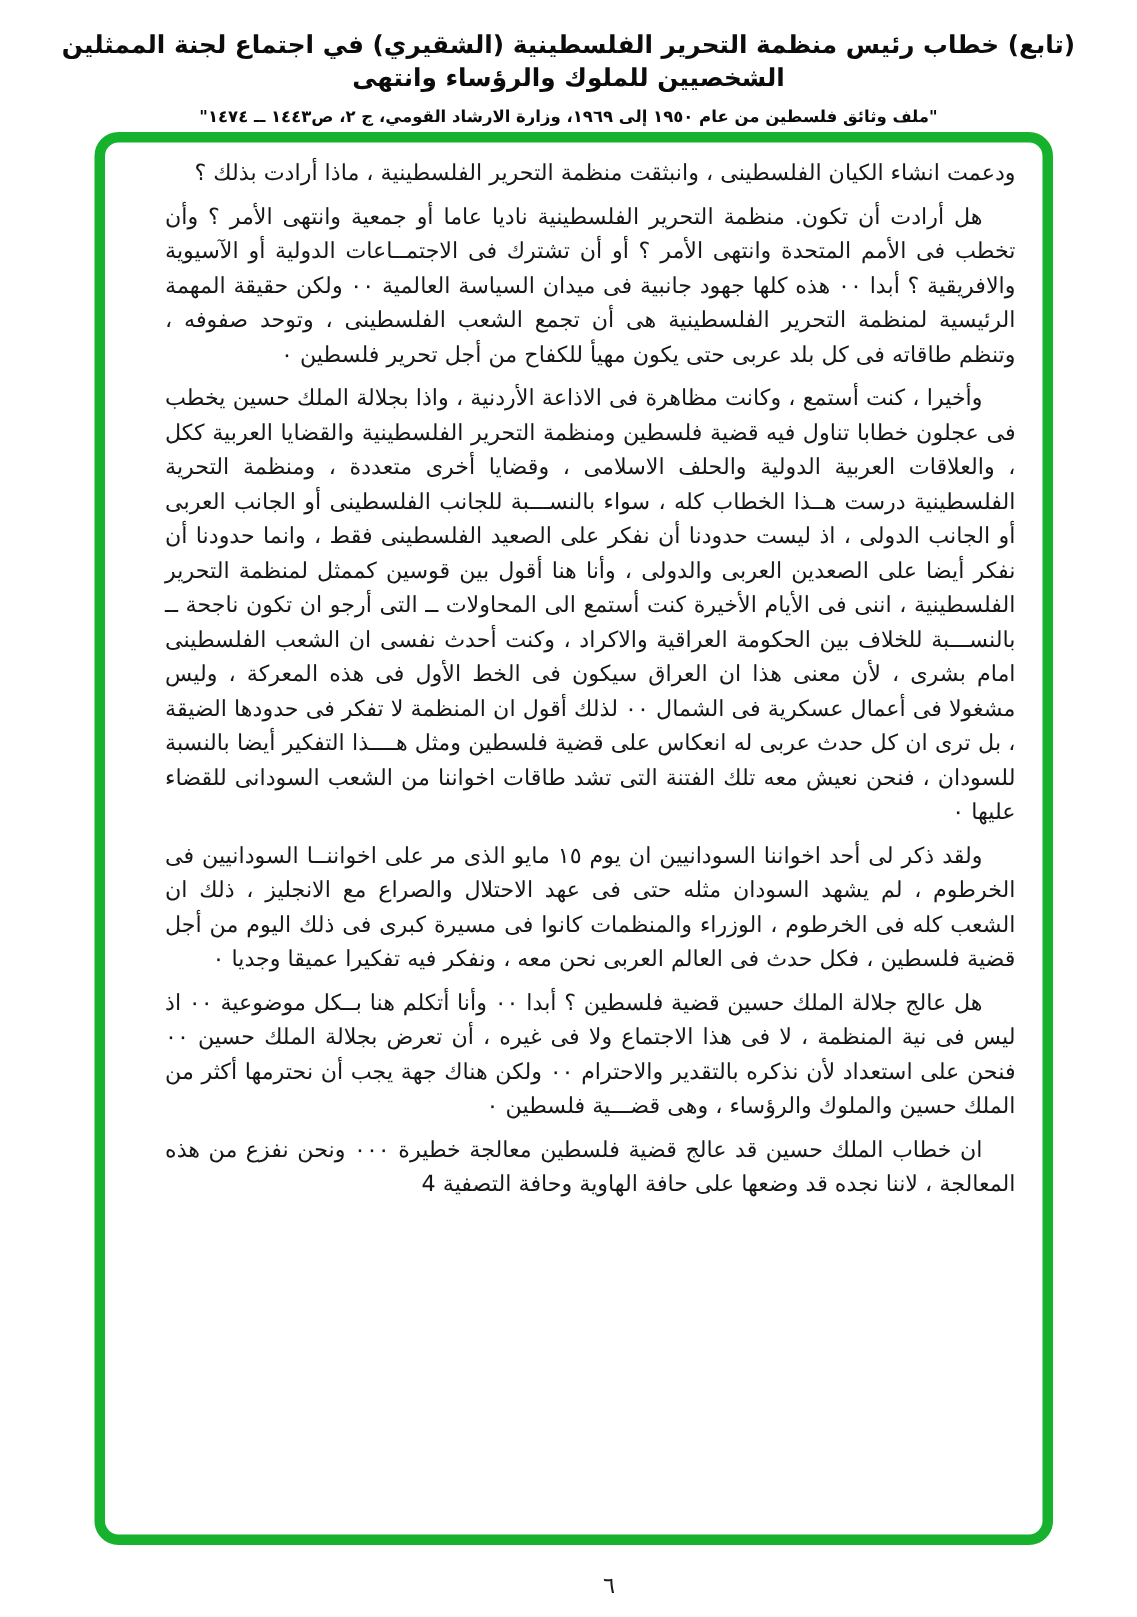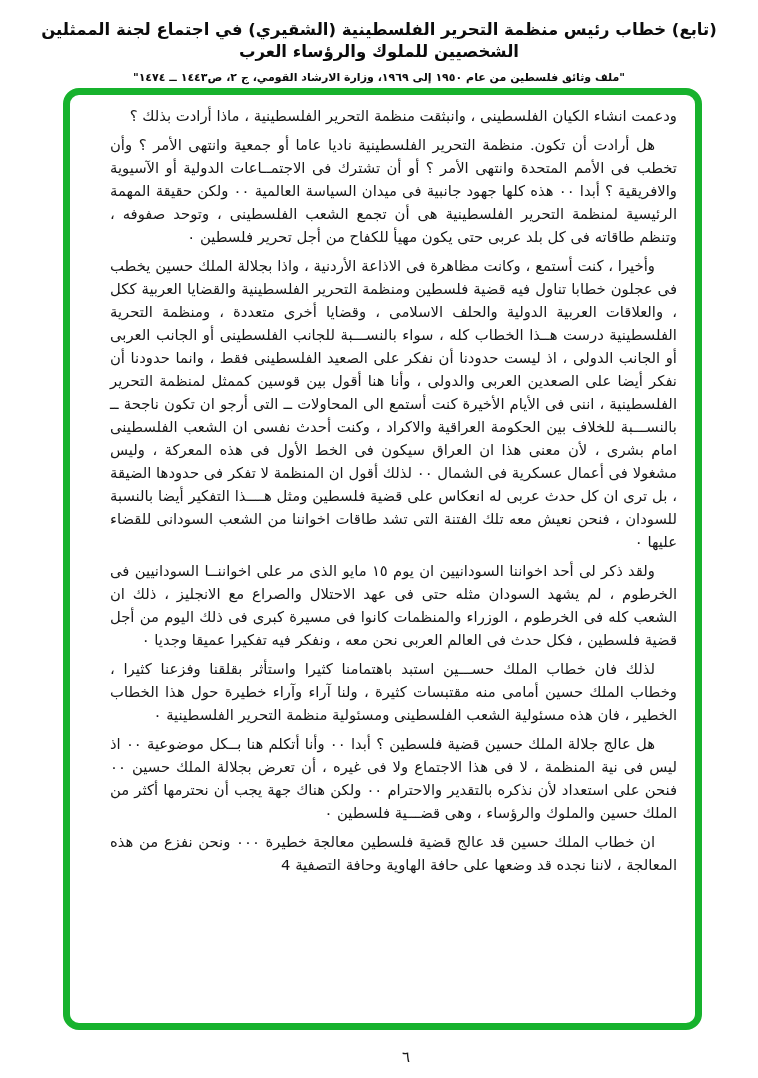--- a/index.html
+++ b/index.html
@@ -79,31 +79,30 @@
     font-size:15px;
     color:#1a1a1a;
   }
 </style>
 </head>
 <body>
 
 <div class="page">
 
   <header class="doc-header">
-    <h1 class="doc-title">(تابع) خطاب رئيس منظمة التحرير الفلسطينية (الشقيري) في اجتماع لجنة الممثلين الشخصيين للملوك والرؤساء العرب</h1>
+    <h1 class="doc-title">(تابع) خطاب رئيس منظمة التحرير الفلسطينية (الشقيري) في اجتماع لجنة الممثلين الشخصيين للملوك والرؤساء وانتهى</h1>
     <div class="doc-citation">"ملف وثائق فلسطين من عام ١٩٥٠ إلى ١٩٦٩، وزارة الارشاد القومي، ج ٢، ص١٤٤٣ ــ ١٤٧٤"</div>
   </header>
 
   <section class="text-frame">
     <div class="doc-body">
       <p class="no-indent">ودعمت انشاء الكيان الفلسطينى ، وانبثقت منظمة التحرير الفلسطينية ، ماذا أرادت بذلك ؟</p>
       <p>هل أرادت أن تكون. منظمة التحرير الفلسطينية ناديا عاما أو جمعية وانتهى الأمر ؟ وأن تخطب فى الأمم المتحدة وانتهى الأمر ؟ أو أن تشترك فى الاجتمــاعات الدولية أو الآسيوية والافريقية ؟ أبدا ٠٠ هذه كلها جهود جانبية فى ميدان السياسة العالمية ٠٠ ولكن حقيقة المهمة الرئيسية لمنظمة التحرير الفلسطينية هى أن تجمع الشعب الفلسطينى ، وتوحد صفوفه ، وتنظم طاقاته فى كل بلد عربى حتى يكون مهيأ للكفاح من أجل تحرير فلسطين ٠</p>
       <p>وأخيرا ، كنت أستمع ، وكانت مظاهرة فى الاذاعة الأردنية ، واذا بجلالة الملك حسين يخطب فى عجلون خطابا تناول فيه قضية فلسطين ومنظمة التحرير الفلسطينية والقضايا العربية ككل ، والعلاقات العربية الدولية والحلف الاسلامى ، وقضايا أخرى متعددة ، ومنظمة التحرية الفلسطينية درست هــذا الخطاب كله ، سواء بالنســـبة للجانب الفلسطينى أو الجانب العربى أو الجانب الدولى ، اذ ليست حدودنا أن نفكر على الصعيد الفلسطينى فقط ، وانما حدودنا أن نفكر أيضا على الصعدين العربى والدولى ، وأنا هنا أقول بين قوسين كممثل لمنظمة التحرير الفلسطينية ، اننى فى الأيام الأخيرة كنت أستمع الى المحاولات ــ التى أرجو ان تكون ناجحة ــ بالنســـبة للخلاف بين الحكومة العراقية والاكراد ، وكنت أحدث نفسى ان الشعب الفلسطينى امام بشرى ، لأن معنى هذا ان العراق سيكون فى الخط الأول فى هذه المعركة ، وليس مشغولا فى أعمال عسكرية فى الشمال ٠٠ لذلك أقول ان المنظمة لا تفكر فى حدودها الضيقة ، بل ترى ان كل حدث عربى له انعكاس على قضية فلسطين ومثل هــــذا التفكير أيضا بالنسبة للسودان ، فنحن نعيش معه تلك الفتنة التى تشد طاقات اخواننا من الشعب السودانى للقضاء عليها ٠</p>
       <p>ولقد ذكر لى أحد اخواننا السودانيين ان يوم ١٥ مايو الذى مر على اخواننــا السودانيين فى الخرطوم ، لم يشهد السودان مثله حتى فى عهد الاحتلال والصراع مع الانجليز ، ذلك ان الشعب كله فى الخرطوم ، الوزراء والمنظمات كانوا فى مسيرة كبرى فى ذلك اليوم من أجل قضية فلسطين ، فكل حدث فى العالم العربى نحن معه ، ونفكر فيه تفكيرا عميقا وجديا ٠</p>
-      <p>لذلك فان خطاب الملك حســـين استبد باهتمامنا كثيرا واستأثر بقلقنا وفزعنا كثيرا ، وخطاب الملك حسين أمامى منه مقتبسات كثيرة ، ولنا آراء وآراء خطيرة حول هذا الخطاب الخطير ، فان هذه مسئولية الشعب الفلسطينى ومسئولية منظمة التحرير الفلسطينية ٠</p>
       <p>هل عالج جلالة الملك حسين قضية فلسطين ؟ أبدا ٠٠ وأنا أتكلم هنا بــكل موضوعية ٠٠ اذ ليس فى نية المنظمة ، لا فى هذا الاجتماع ولا فى غيره ، أن تعرض بجلالة الملك حسين ٠٠ فنحن على استعداد لأن نذكره بالتقدير والاحترام ٠٠ ولكن هناك جهة يجب أن نحترمها أكثر من الملك حسين والملوك والرؤساء ، وهى قضـــية فلسطين ٠</p>
       <p>ان خطاب الملك حسين قد عالج قضية فلسطين معالجة خطيرة ٠٠٠ ونحن نفزع من هذه المعالجة ، لاننا نجده قد وضعها على حافة الهاوية وحافة التصفية 4</p>
     </div>
   </section>
 
   <footer class="page-footer">
     <span class="page-number">٦</span>
   </footer>
 
 </div>

